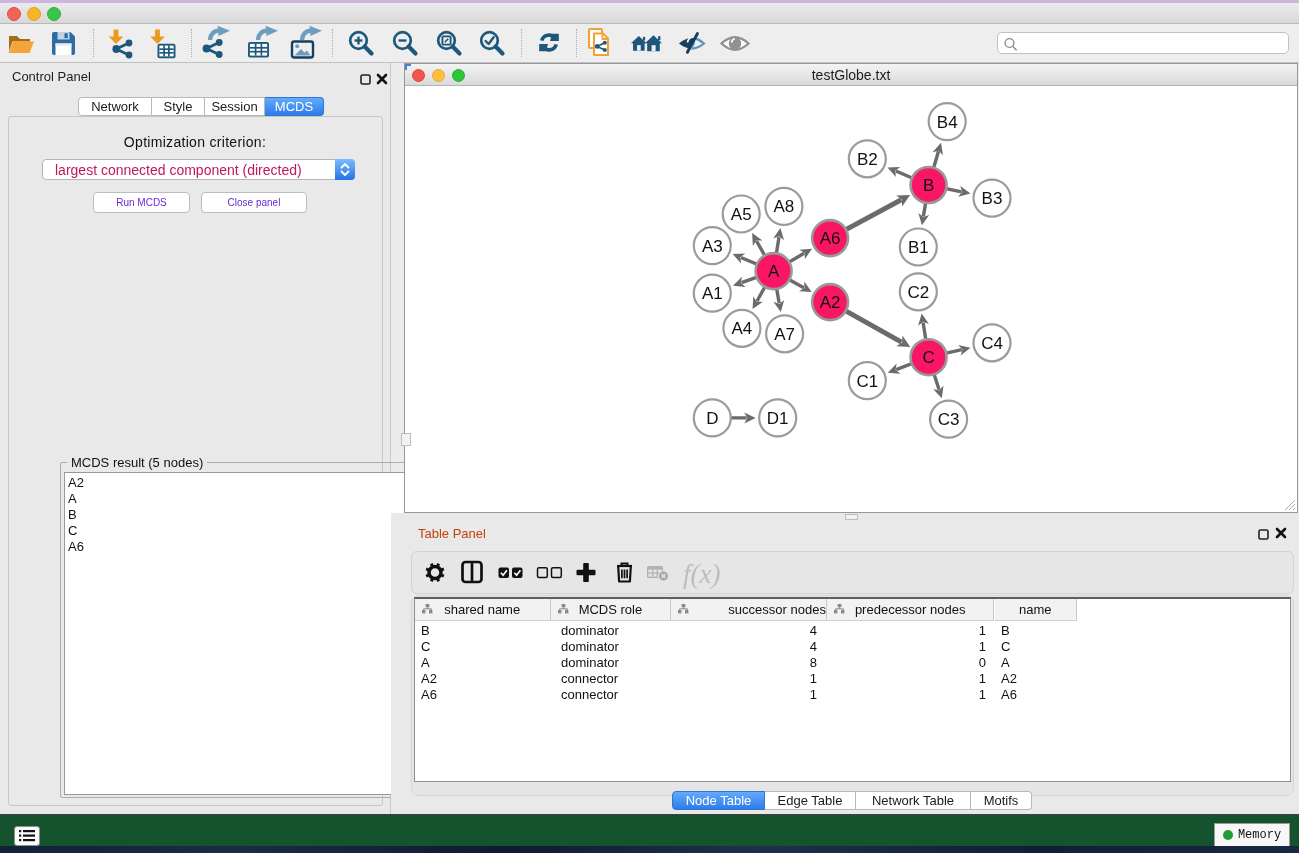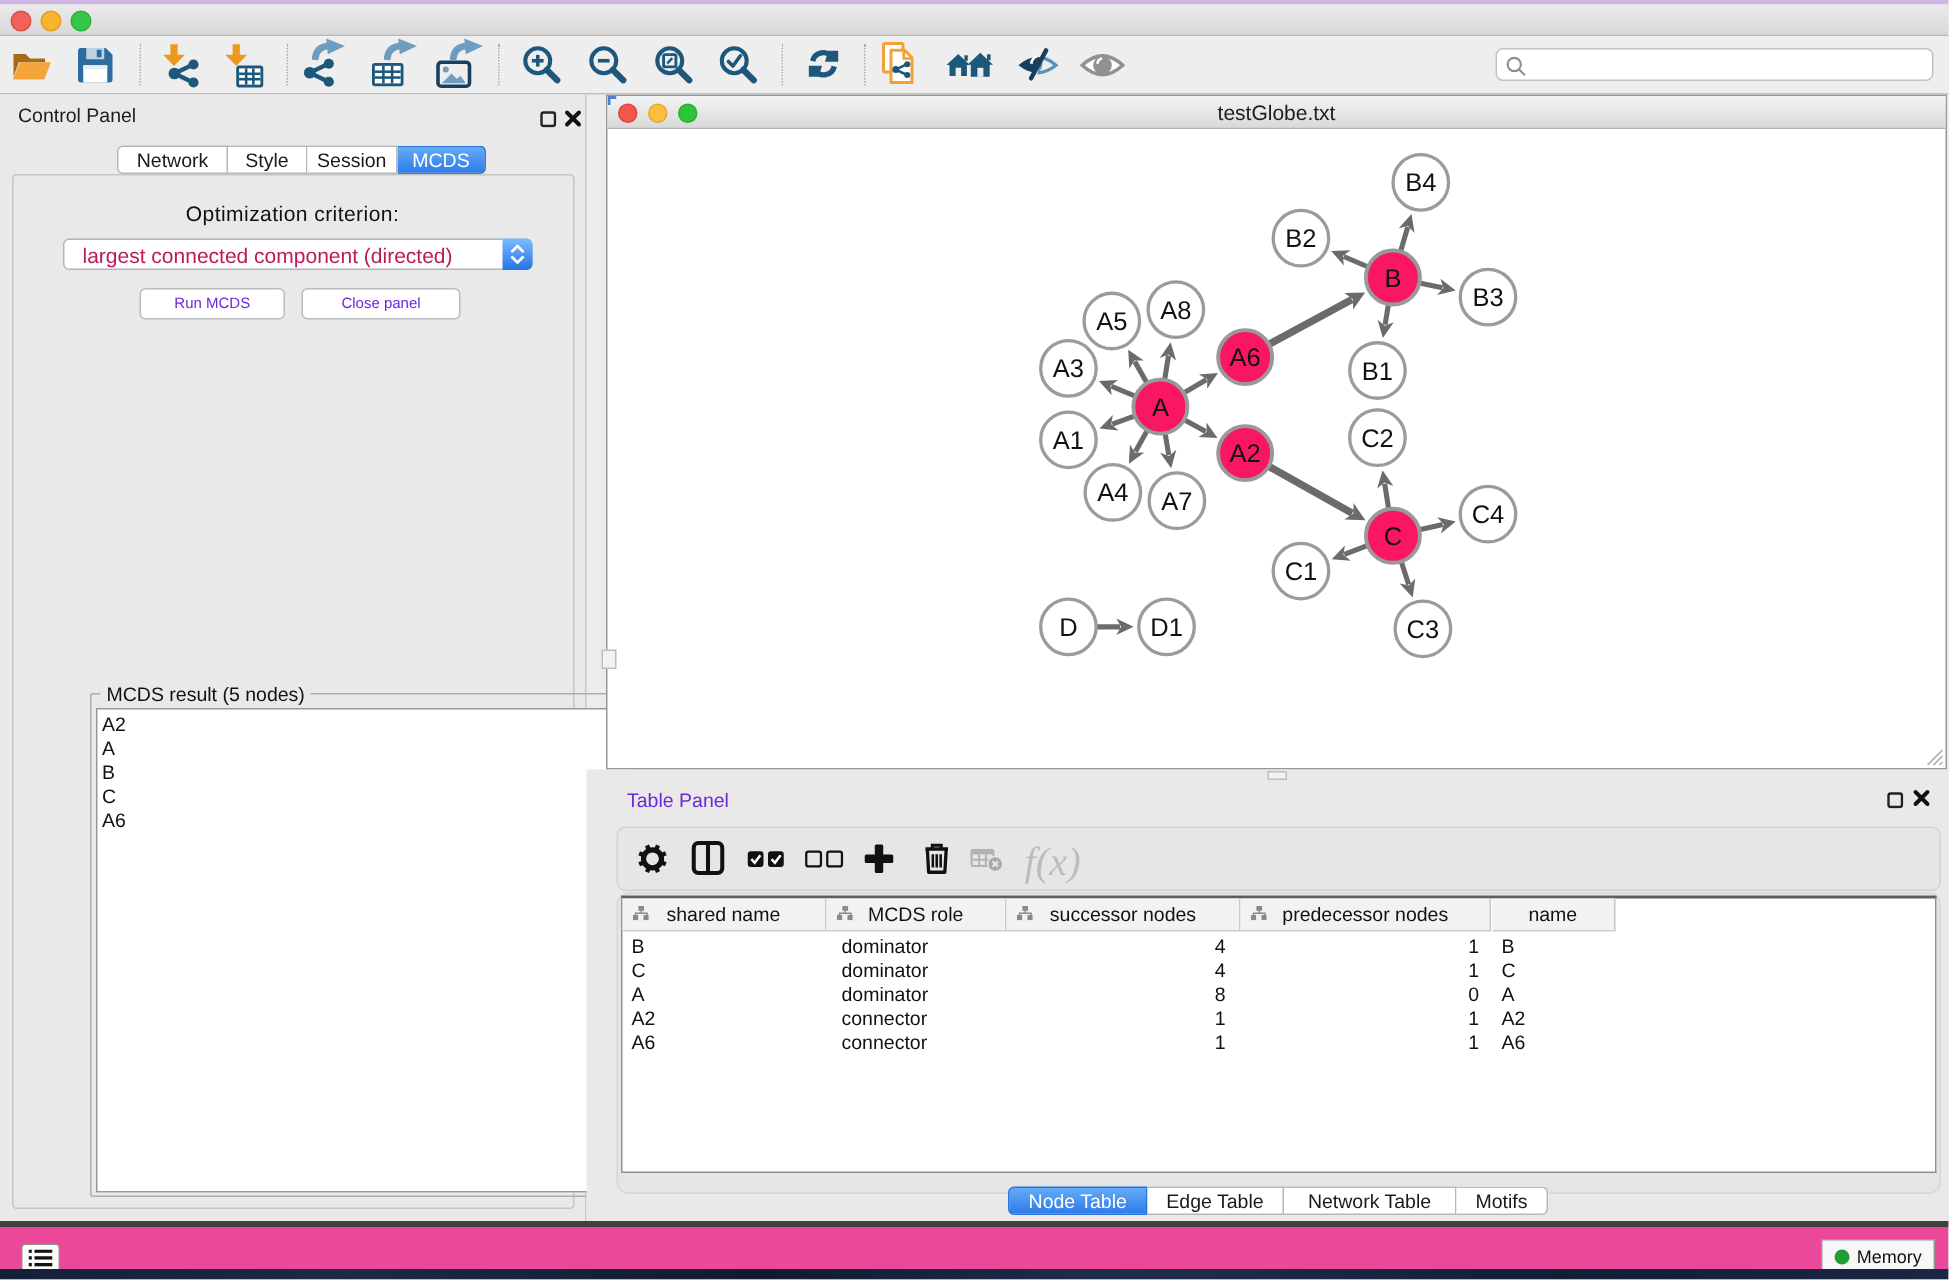--- a/index.html
+++ b/index.html
@@ -51,31 +51,31 @@
     border-left:1px solid #e0e0e0;}
   #mcds-list div.item{padding-left:3px;height:16px;line-height:16px;}
   
   #netwin{left:404px;top:63px;width:894px;height:450px;background:#fff;
     border:1px solid #979797;box-sizing:border-box;}
   #net-titlebar{position:absolute;left:0;top:0;width:100%;height:21px;
     background:linear-gradient(#f4f4f4,#d9d9d9);border-bottom:1px solid #b3b3b3;}
   #net-title{position:absolute;left:0;right:0;top:3px;text-align:center;font-size:14px;color:#1d1d1d;}
   
   #tablepanel{left:391px;top:513px;width:908px;height:301px;background:#e9e9e9;}
-  #tp-title{position:absolute;left:27px;top:13px;font-size:13px;color:#6d28d9;}
+  #tp-title{position:absolute;left:27px;top:13px;font-size:13px;color:#c2410c;}
   #tp-toolbar{position:absolute;left:20px;top:38px;width:881px;height:41px;background:#e6e6e6;
     border:1px solid #d2d2d2;border-radius:6px;}
   #tp-table{position:absolute;left:23px;top:84px;width:877px;height:185px;background:#fff;
     border:1px solid #8f8f8f;border-top:2px solid #5e5e5e;box-sizing:border-box;}
   .th{position:absolute;top:0;height:21px;background:#f2f2f2;border-right:1px solid #c9c9c9;
     border-bottom:1px solid #cfcfcf;font-size:13px;color:#111;text-align:center;line-height:21px;}
   .cell{position:absolute;font-size:13px;color:#111;height:16px;line-height:16px;}
   
   
-  #statusbar{left:0;top:814px;width:1299px;height:32px;background:#ec4899;border-top:4px solid #404040;}
+  #statusbar{left:0;top:814px;width:1299px;height:32px;background:#14532d;border-top:1px solid #404040;font-family:Liberation Mono, monospace;}
   #memory-btn{position:absolute;left:1214px;top:8px;width:74px;height:22px;background:#f7f7f7;
     border:1px solid #9a9a9a;font-size:12px;color:#111;display:flex;align-items:center;justify-content:center;}
   #list-btn{position:absolute;left:14px;top:11px;width:24px;height:18px;background:#fbfbfb;
     border:1px solid #8e8e8e;border-radius:3px;}
 </style>
 </head>
 <body>
 <div id="desktop-top" class="abs"></div>
 <div id="titlebar" class="abs">
   <div class="tl" style="left:7px;top:4px;width:12px;height:12px;background:#f16258;border:0.5px solid #dd4f46;"></div>
@@ -439,21 +439,21 @@
       </svg>
 <div class="th" style="left:135.5px;width:119.9px;">MCDS role</div>
 <svg width="11" height="10" viewBox="0 0 11 10" style="position:absolute;left:142.5px;top:5px">
         <g fill="#8a8a8a">
           <rect x="3.6" y="0" width="3.8" height="3.2"></rect>
           <rect x="0" y="6" width="3.4" height="3.4"></rect>
           <rect x="7" y="6" width="3.4" height="3.4"></rect>
         </g>
         <path d="M5.5 3.2 L5.5 4.8 M1.7 6 L1.7 4.8 L9.3 4.8 L9.3 6" fill="none" stroke="#8a8a8a" stroke-width="1"></path>
       </svg>
-<div class="th" style="left:256.4px;width:154.5px;">successor nodes</div>
+<div class="th" style="left:256.4px;width:154.5px;text-align:right;">successor nodes</div>
 <svg width="11" height="10" viewBox="0 0 11 10" style="position:absolute;left:263.4px;top:5px">
         <g fill="#8a8a8a">
           <rect x="3.6" y="0" width="3.8" height="3.2"></rect>
           <rect x="0" y="6" width="3.4" height="3.4"></rect>
           <rect x="7" y="6" width="3.4" height="3.4"></rect>
         </g>
         <path d="M5.5 3.2 L5.5 4.8 M1.7 6 L1.7 4.8 L9.3 4.8 L9.3 6" fill="none" stroke="#8a8a8a" stroke-width="1"></path>
       </svg>
 <div class="th" style="left:411.9px;width:166.6px;">predecessor nodes</div>
 <svg width="11" height="10" viewBox="0 0 11 10" style="position:absolute;left:418.9px;top:5px">

